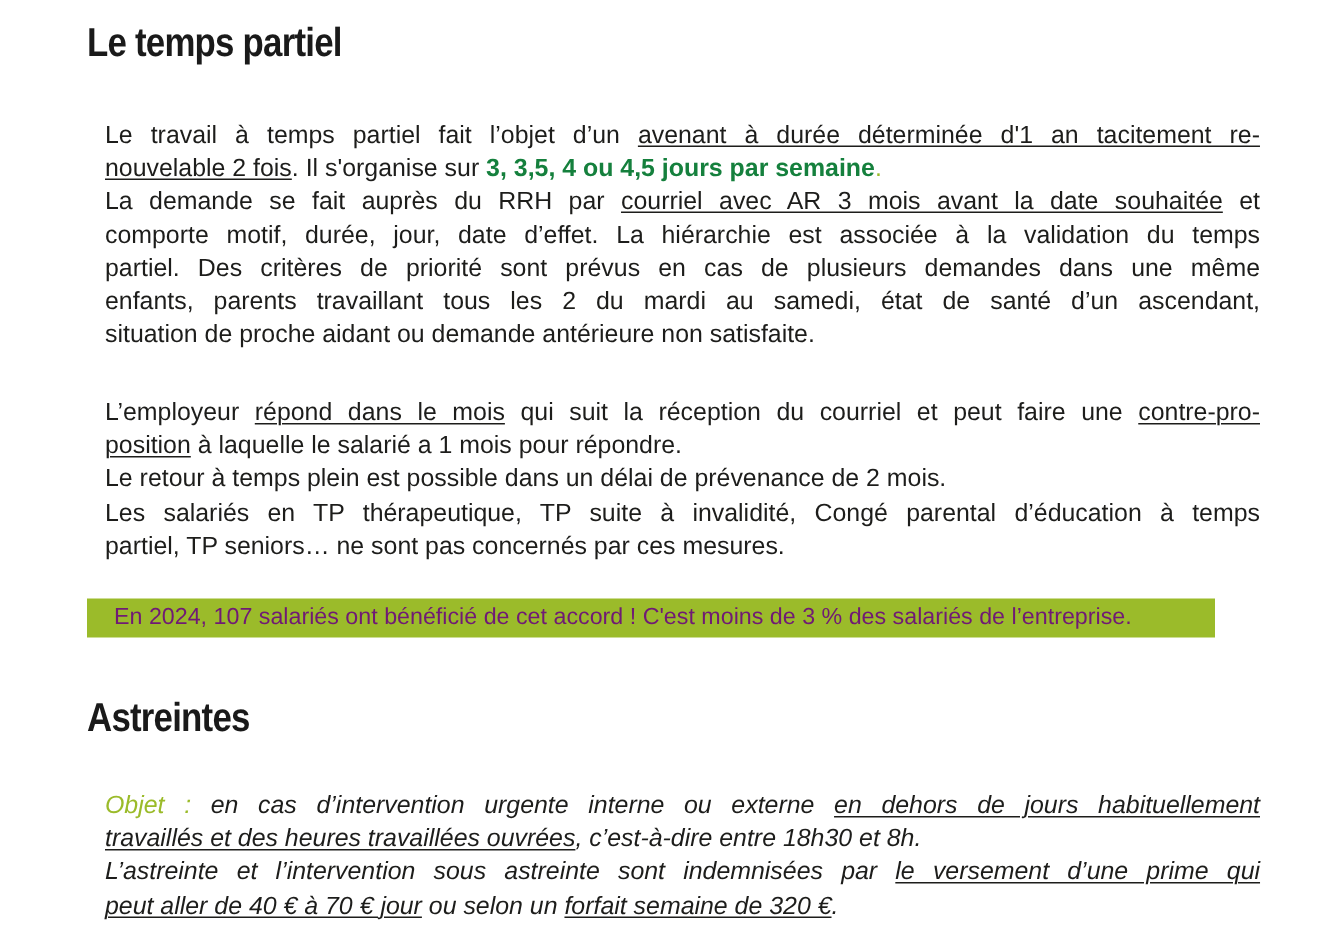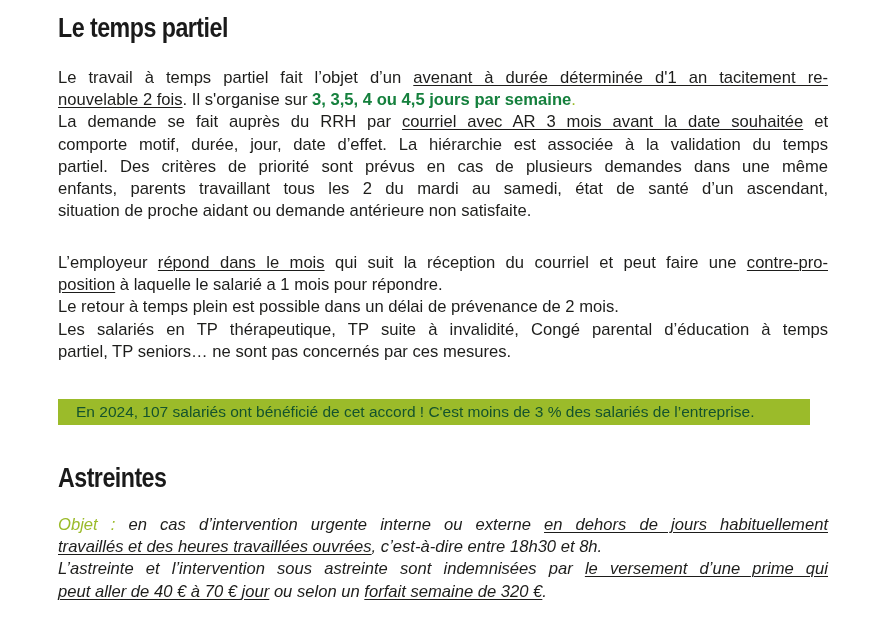--- a/index.html
+++ b/index.html
@@ -37,21 +37,21 @@
     .title-1 { top: 13px; }
     .title-2 { top: 463px; }
 
     .para {
       position: absolute;
       left: 0;
       width: 770px;
       font-size: 16.6px;
       line-height: 22.2px;
       text-align: justify;
-      margin: 0;
+      margin: 12px;
     }
     .para-1 { top: 67px; }
     .para-2 { top: 252px; }
     .para-3 { top: 514px; font-style: italic; }
 
     .line {
       display: block;
       text-align: justify;
       text-align-last: justify;
       white-space: nowrap;
@@ -72,21 +72,21 @@
       font-weight: bold;
     }
 
     .banner {
       position: absolute;
       left: 0;
       top: 399px;
       width: 752px;
       height: 26px;
       background: #9bbb2a;
-      color: #14532d;
+      color: #701a75;
       font-size: 15.5px;
       line-height: 26px;
       white-space: nowrap;
       box-sizing: border-box;
       padding-left: 18px;
       overflow: hidden;
     }
   </style>
 </head>
 <body>

